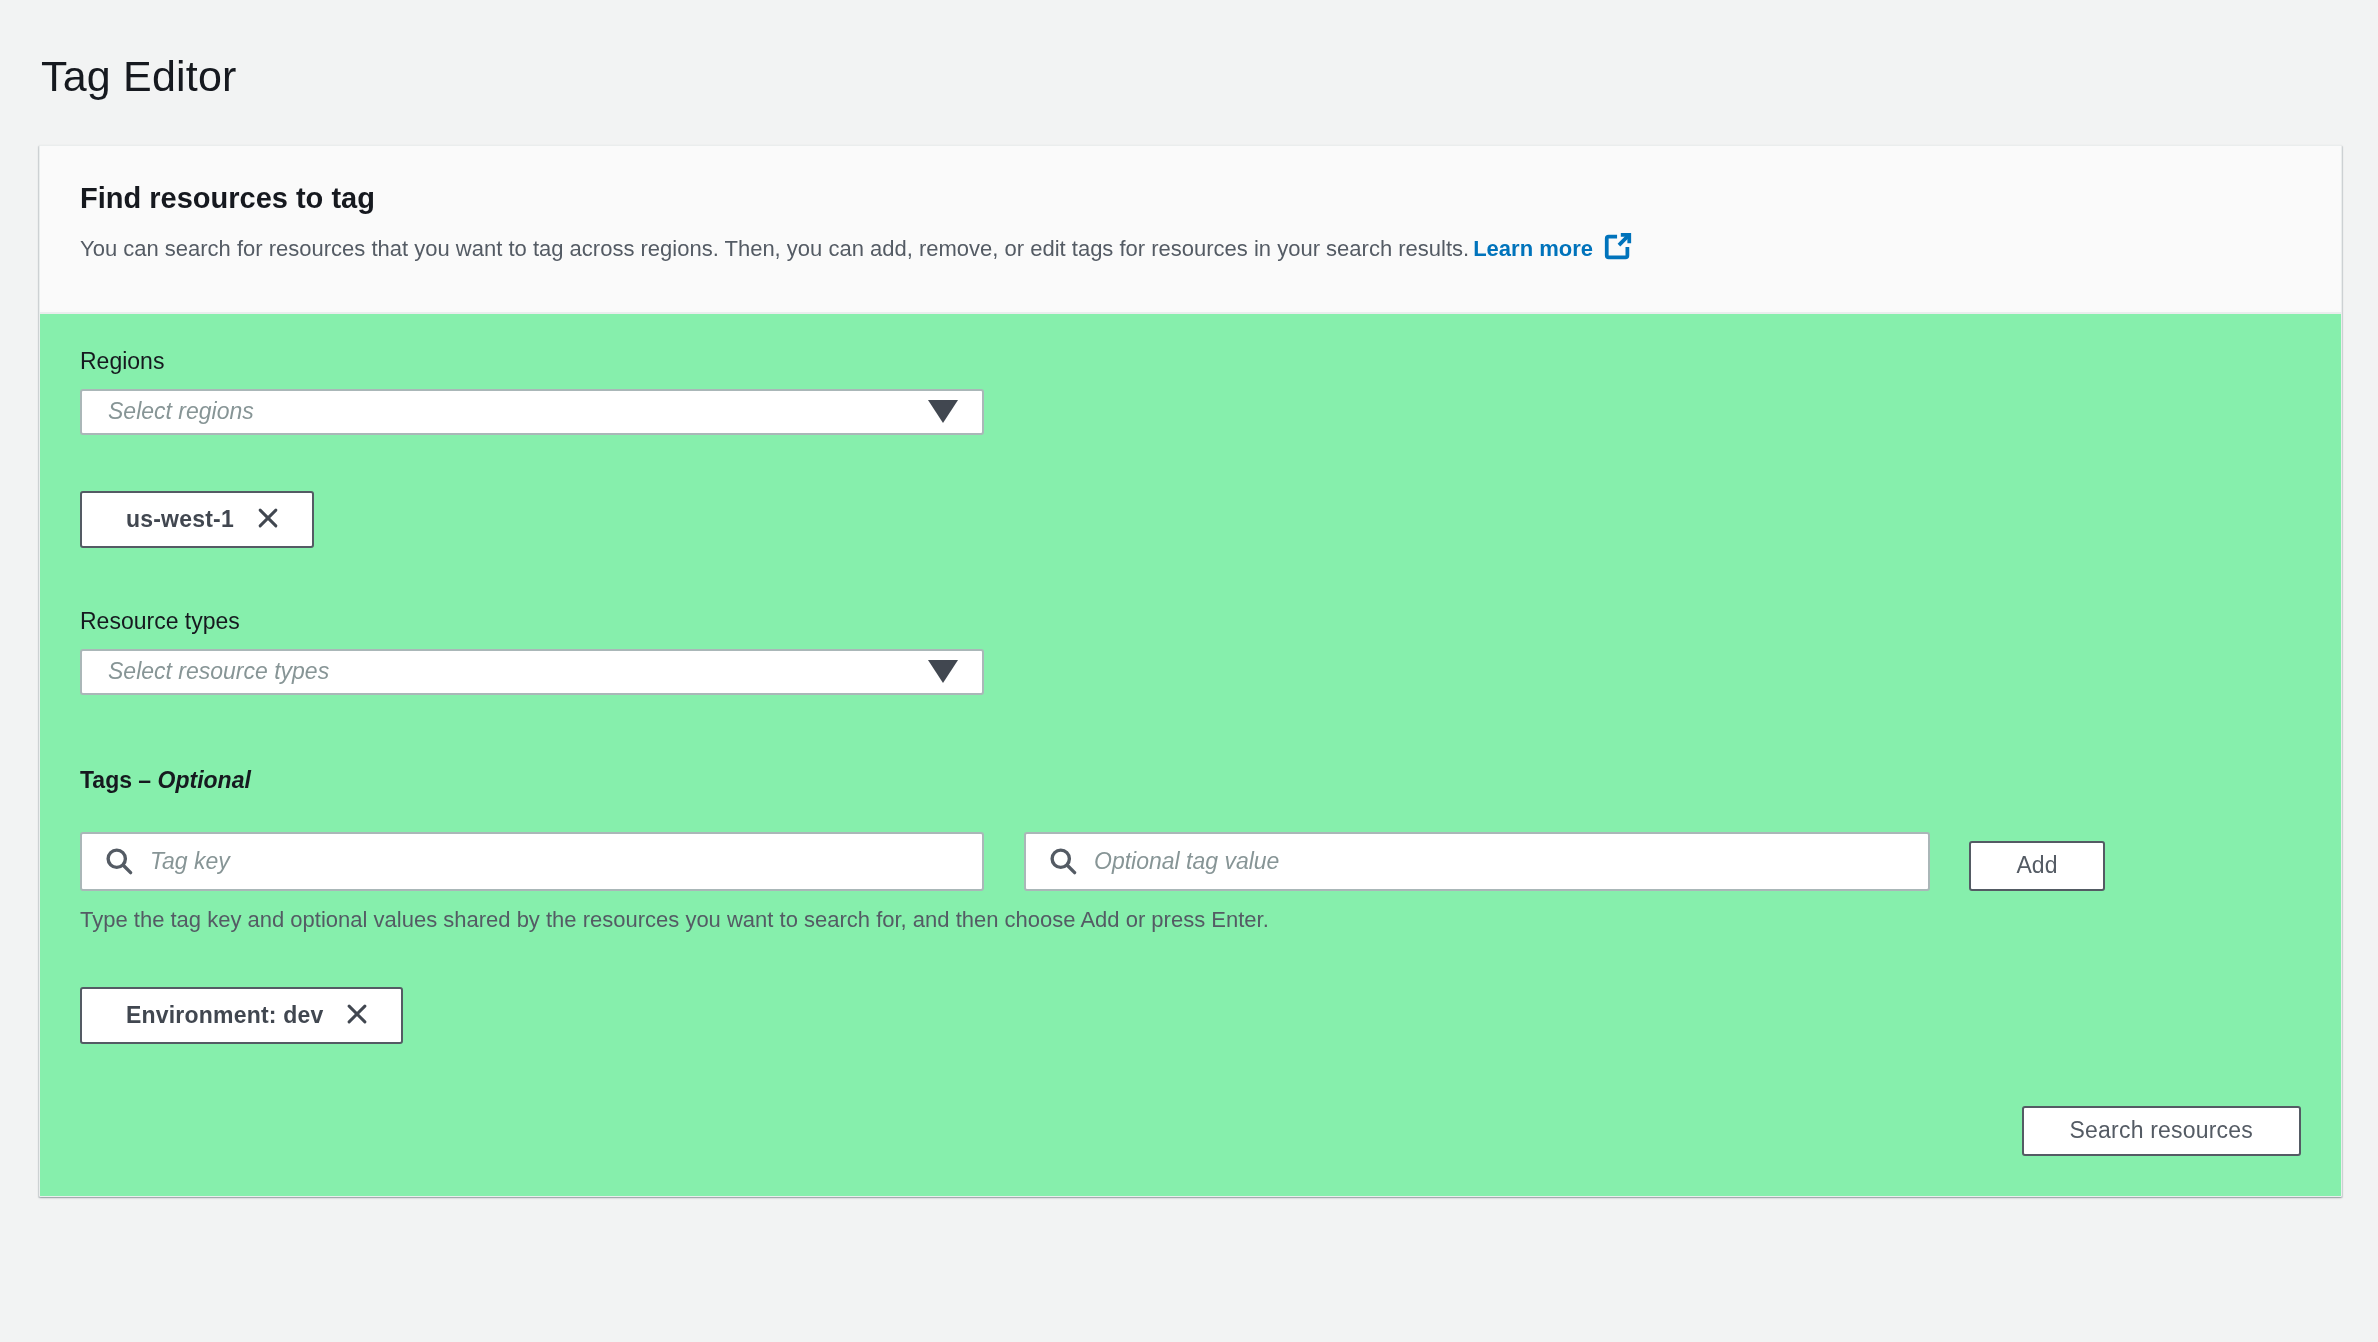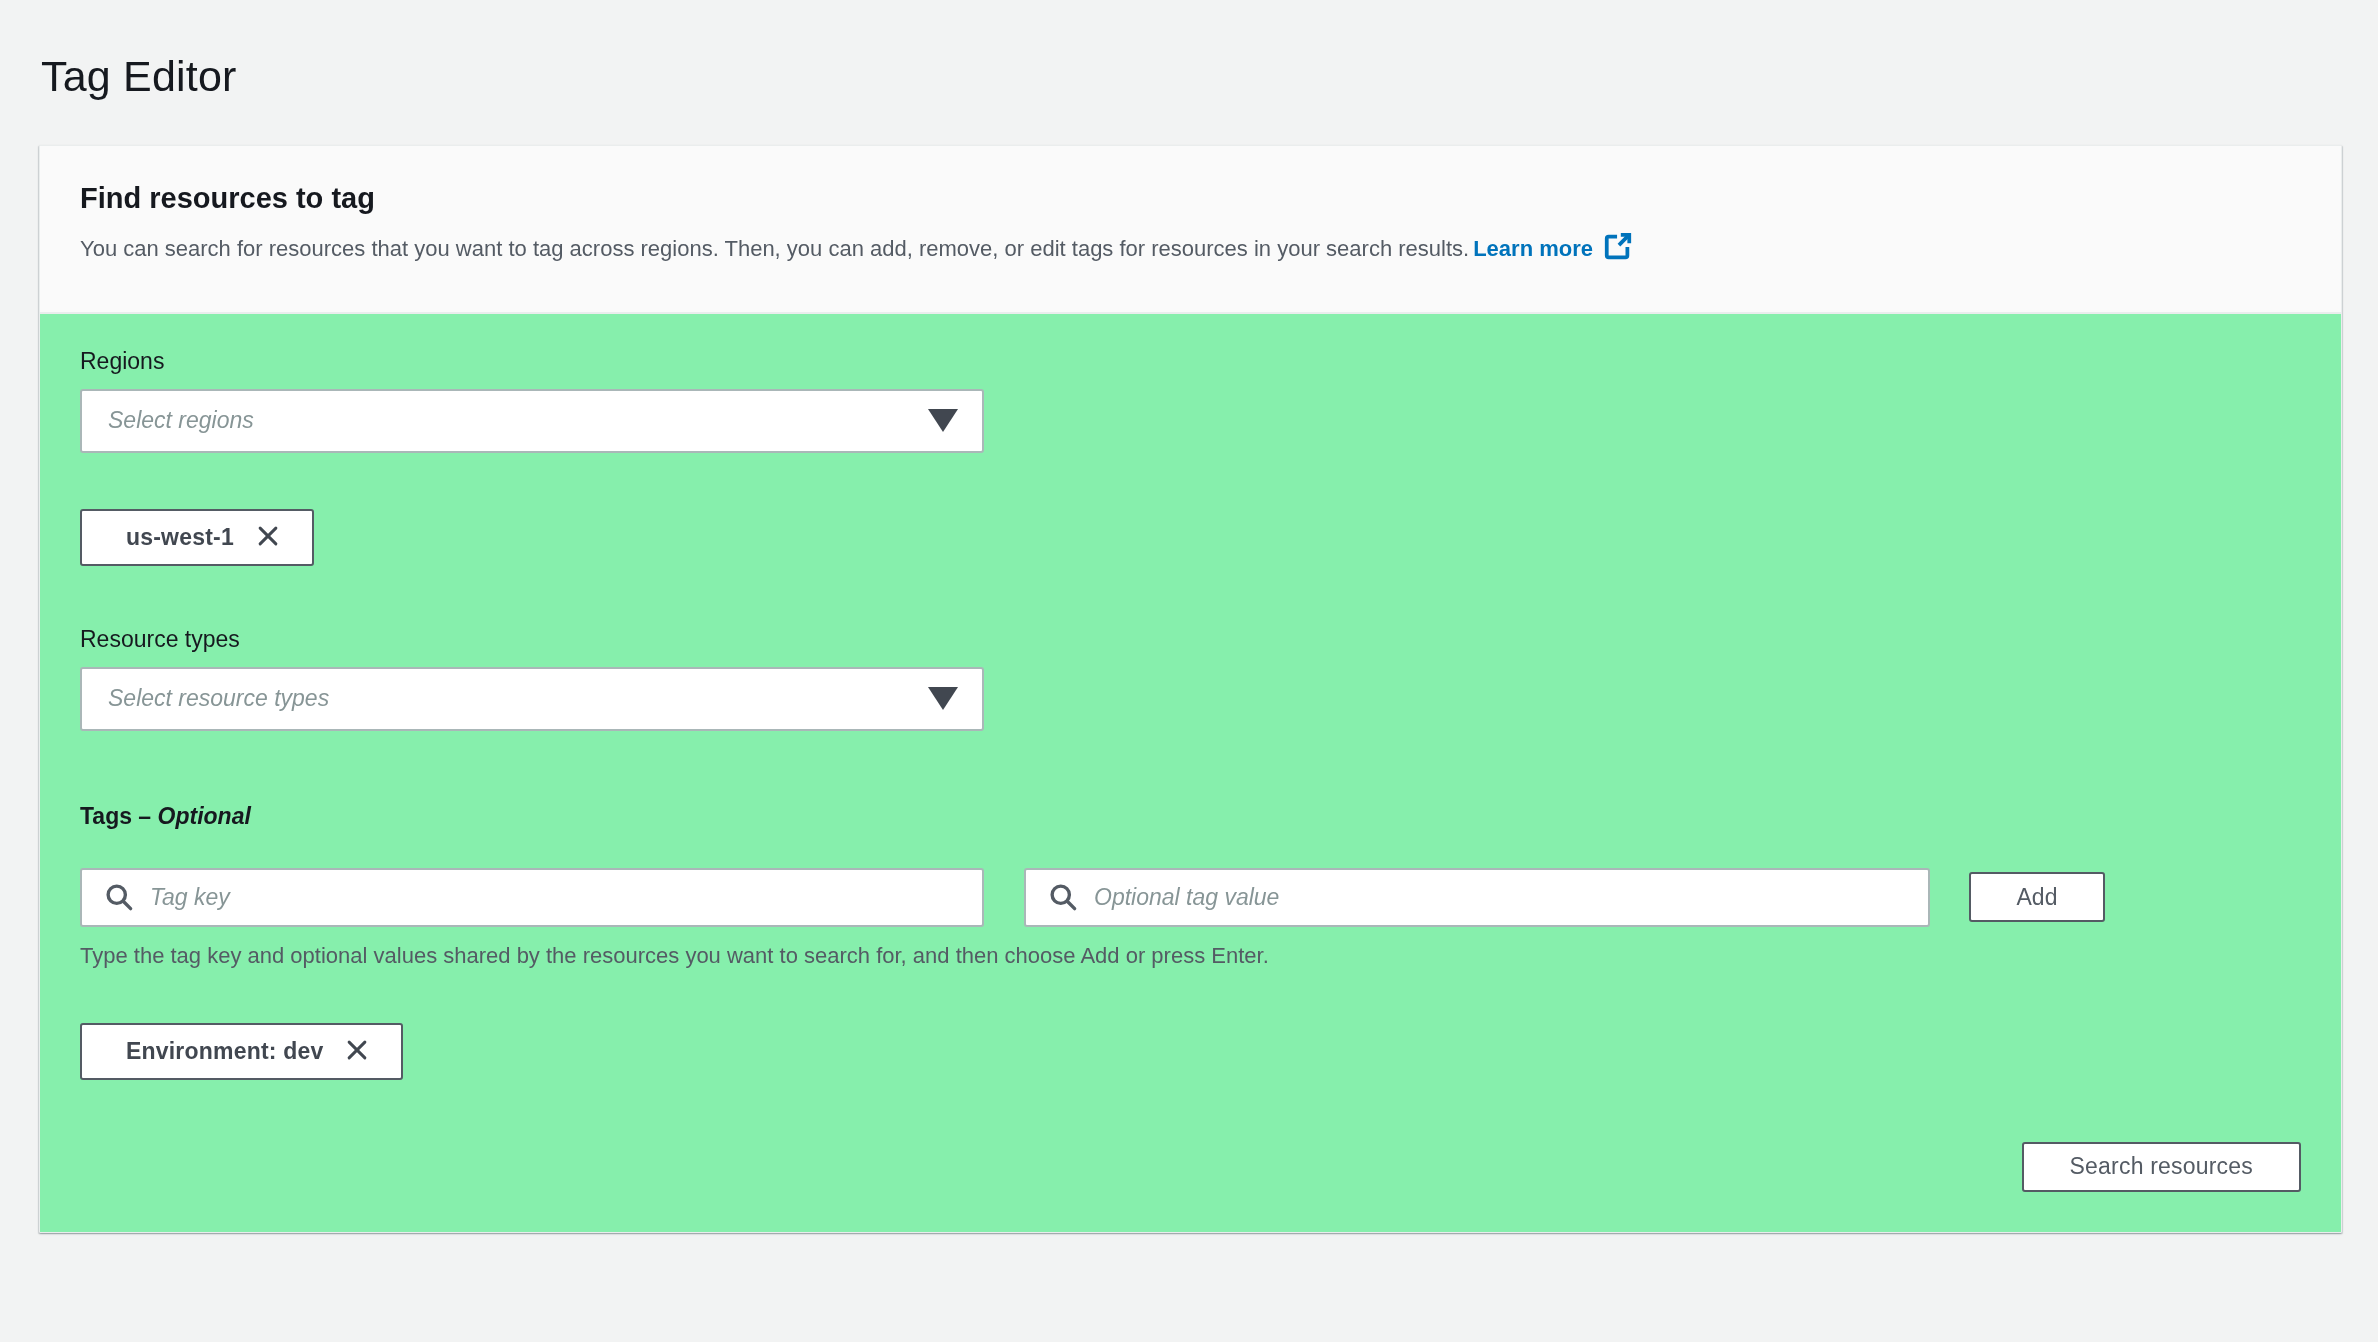--- a/index.html
+++ b/index.html
@@ -52,21 +52,21 @@
   .card-body { padding: 34px 40px 40px 40px; background: #86efac; }
 
   .field-label {
     font-size: 23px;
     color: #16191f;
     margin-bottom: 14px;
   }
   .field-label em { font-style: italic; }
 
   .select-box {
-    width: 904px; height: 64px;
+    width: 904px; height: 46px;
     background: #ffffff;
     border: 2px solid #aab7b8;
     border-radius: 3px;
     display: flex; align-items: center; justify-content: space-between;
     padding: 0 24px 0 26px;
     cursor: pointer;
   }
   .select-placeholder {
     font-size: 23px;
     font-style: italic;
@@ -94,21 +94,21 @@
     margin-left: 20px;
     background: none; border: none; cursor: pointer;
     display: inline-flex; align-items: center;
     padding: 0;
   }
 
   .section { margin-top: 60px; }
   .section-tags { margin-top: 72px; }
   .section-tags .field-label { margin-bottom: 24px; font-weight: bold; }
 
-  .tags-row { display: flex; align-items: center; margin-top: 38px; }
+  .tags-row { display: flex; align-items: flex-end; margin-top: 38px; }
   .search-input {
     height: 59px;
     background: #ffffff;
     border: 2px solid #aab7b8;
     border-radius: 3px;
     display: flex; align-items: center;
     padding: 0 20px 0 22px;
   }
   .search-input.key { width: 904px; margin-right: 40px; }
   .search-input.value { width: 906px; margin-right: 39px; }

